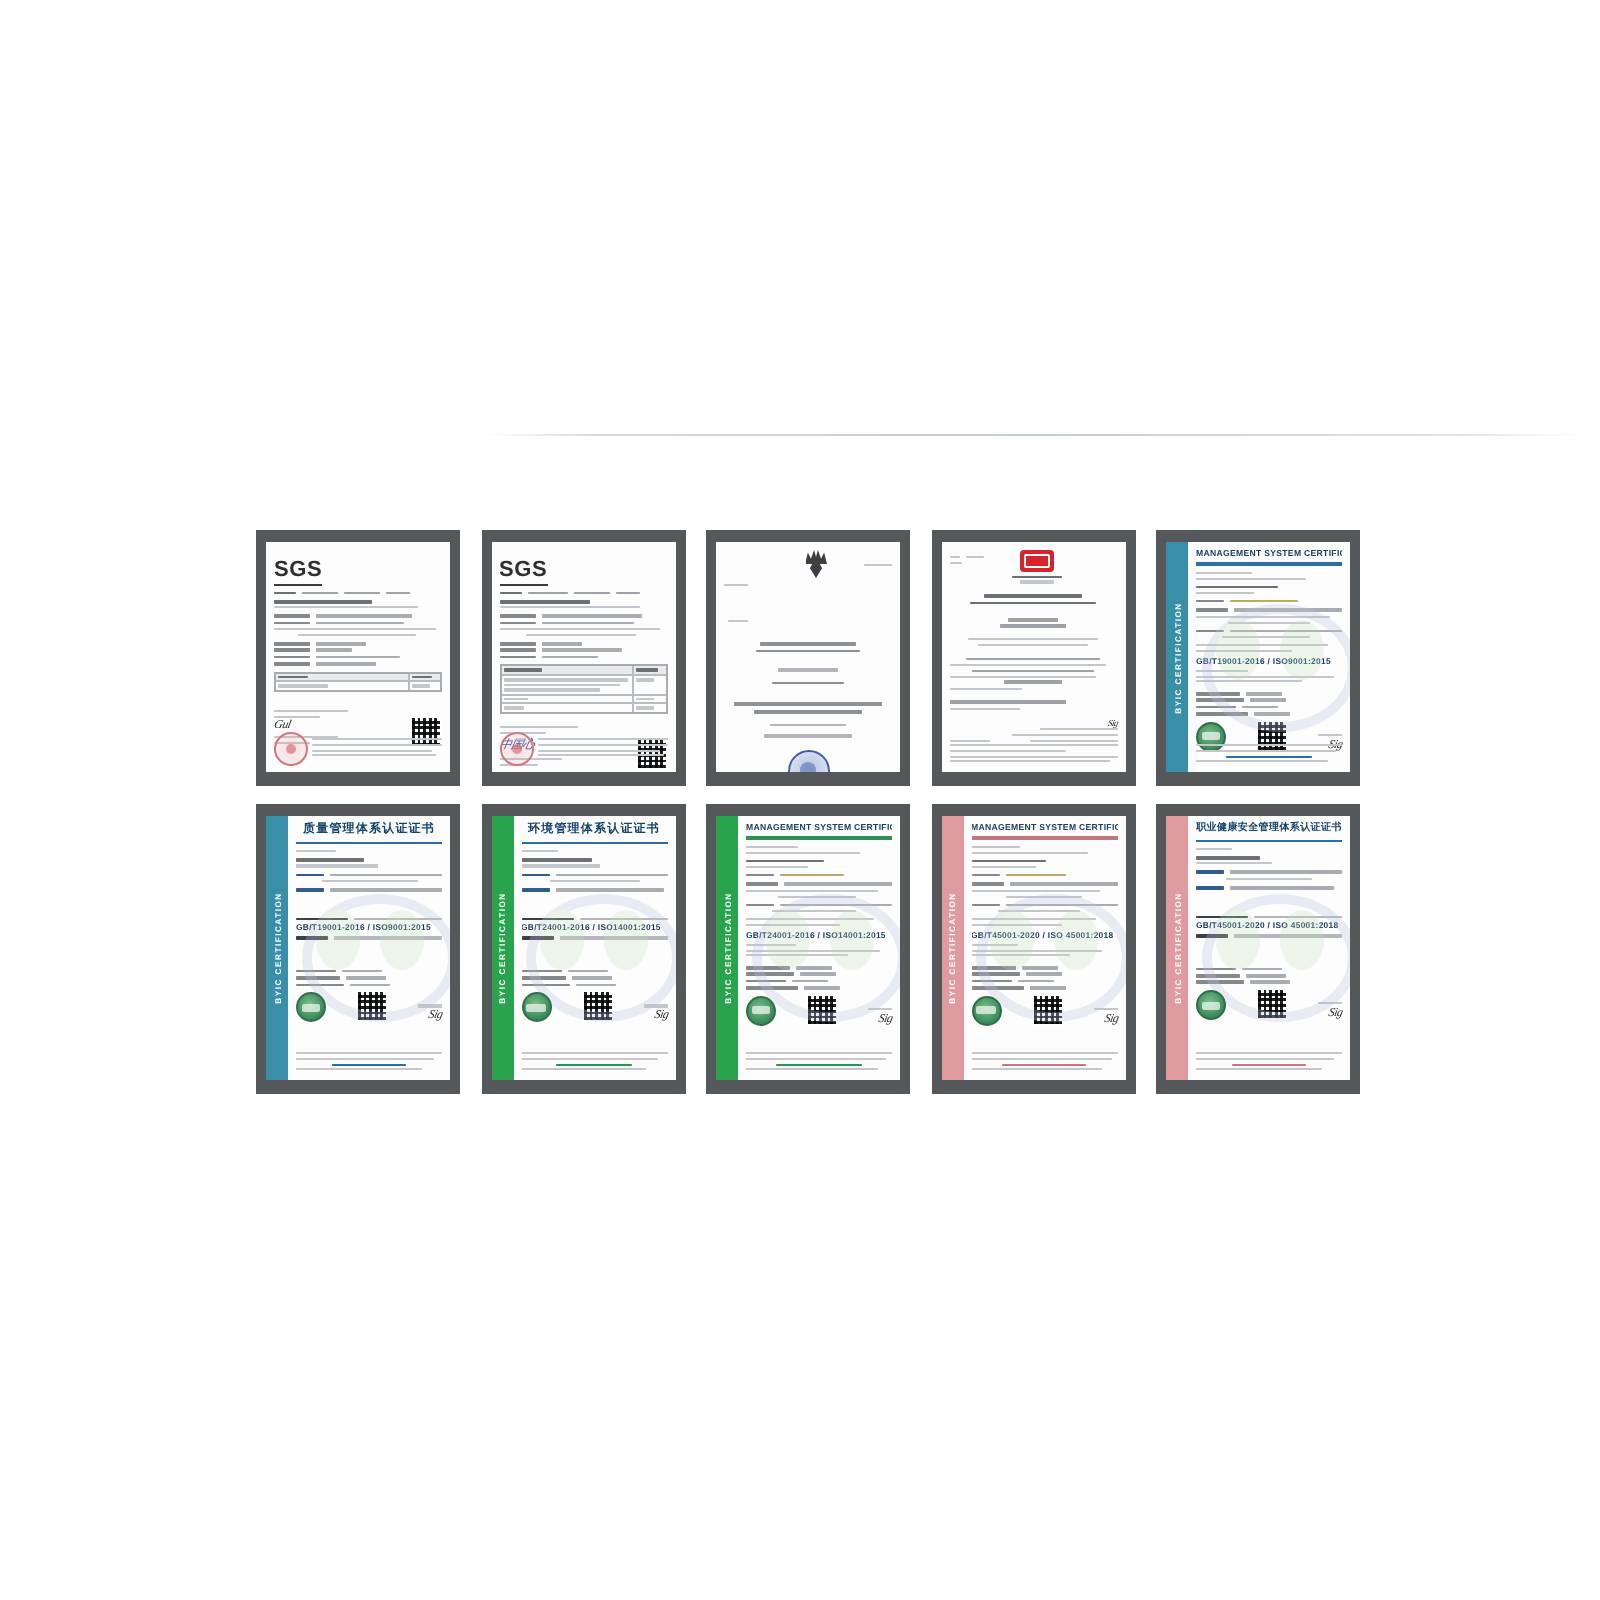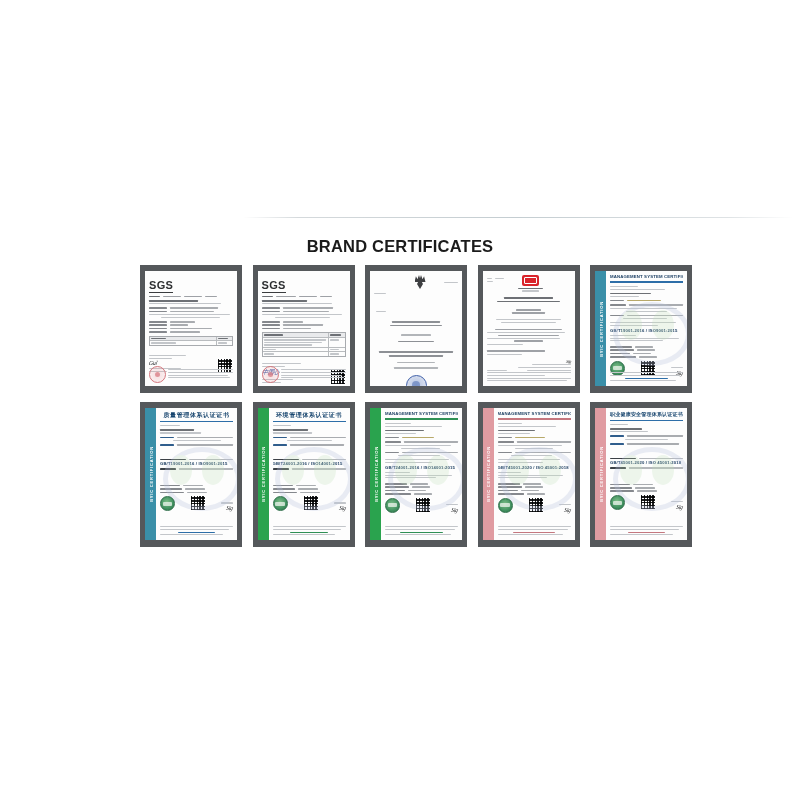--- a/index.html
+++ b/index.html
@@ -48,21 +48,21 @@
     font-size: 16.5px;
     font-weight: bold;
     letter-spacing: 0.2px;
     color: #1b1b1b;
     font-family: "Liberation Sans", sans-serif;
   }
 
   
   #cert-grid {
     position: absolute;
-    left: 140px;
+    left: 128px;
     top: 265px;
     width: 467px;
     display: grid;
     grid-template-columns: repeat(5, 102px);
     grid-template-rows: 128px 145px;
     column-gap: 10.5px;
     row-gap: 9px;
   }
 
   .cert-frame {
@@ -320,21 +320,20 @@
   .sig.blue { color:#2b4fa0; }
   .flexrow { display:flex; align-items:flex-end; justify-content:space-between; }
 </style>
 </head>
 <body>
 
 <div id="page">
 
   <div id="top-rule"></div>
 
-  <div id="page-title">BRAND CERTIFICATES</div>
 
   <div id="cert-grid">
 
     <div class="cert-frame">
       <div class="cert-paper">
         <div class="paper-body">
           <div class="sgs-logo">SGS</div>
           <div class="row-flex blk">
             <div class="ln dk" style="flex:0 0 11px"></div>
             <div class="ln" style="flex:0 0 18px"></div>

